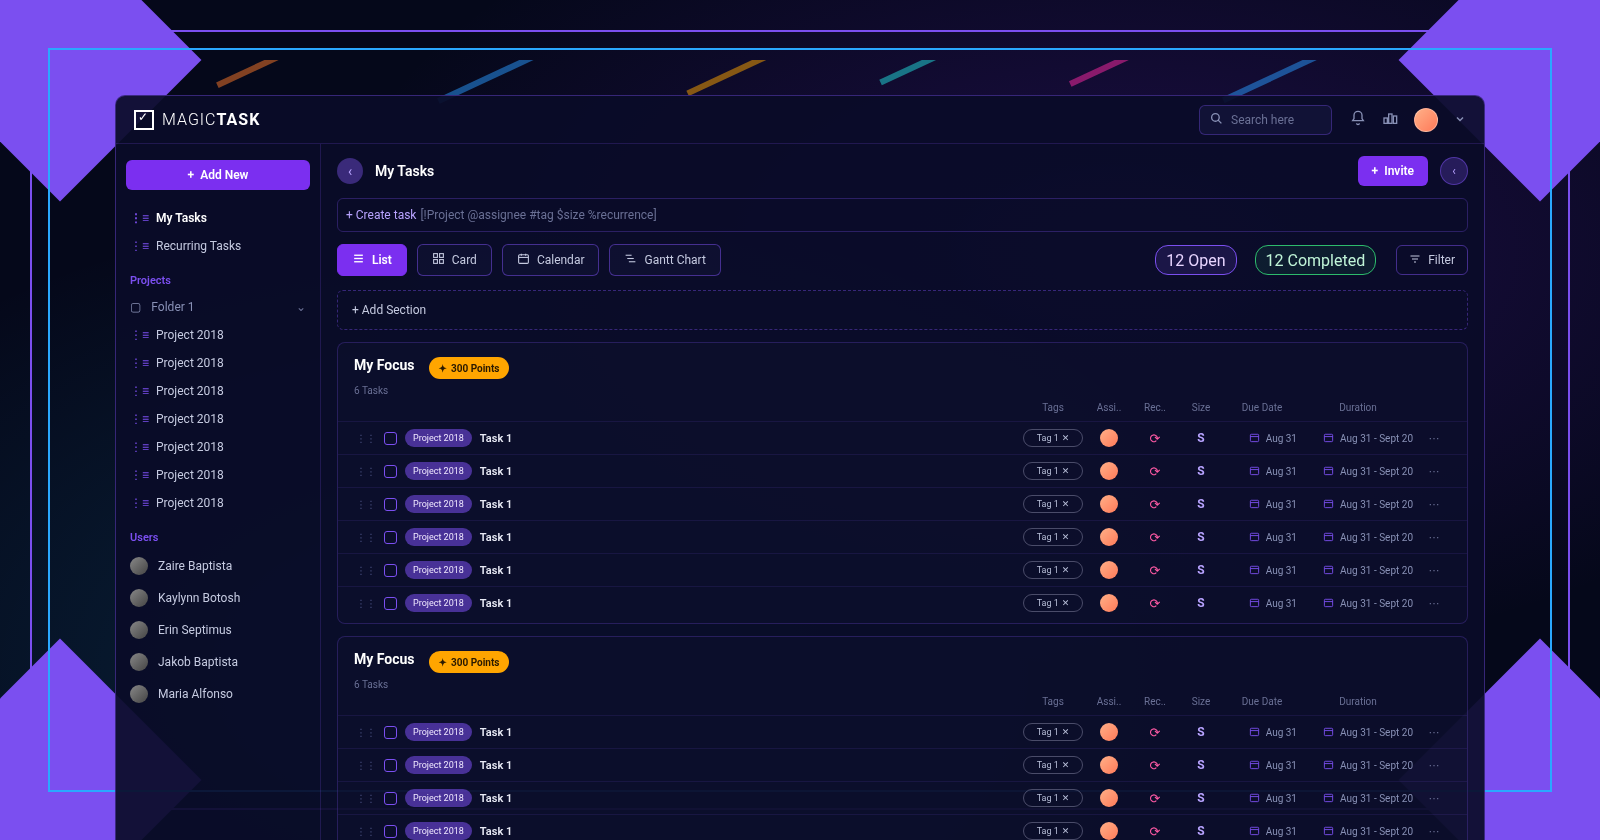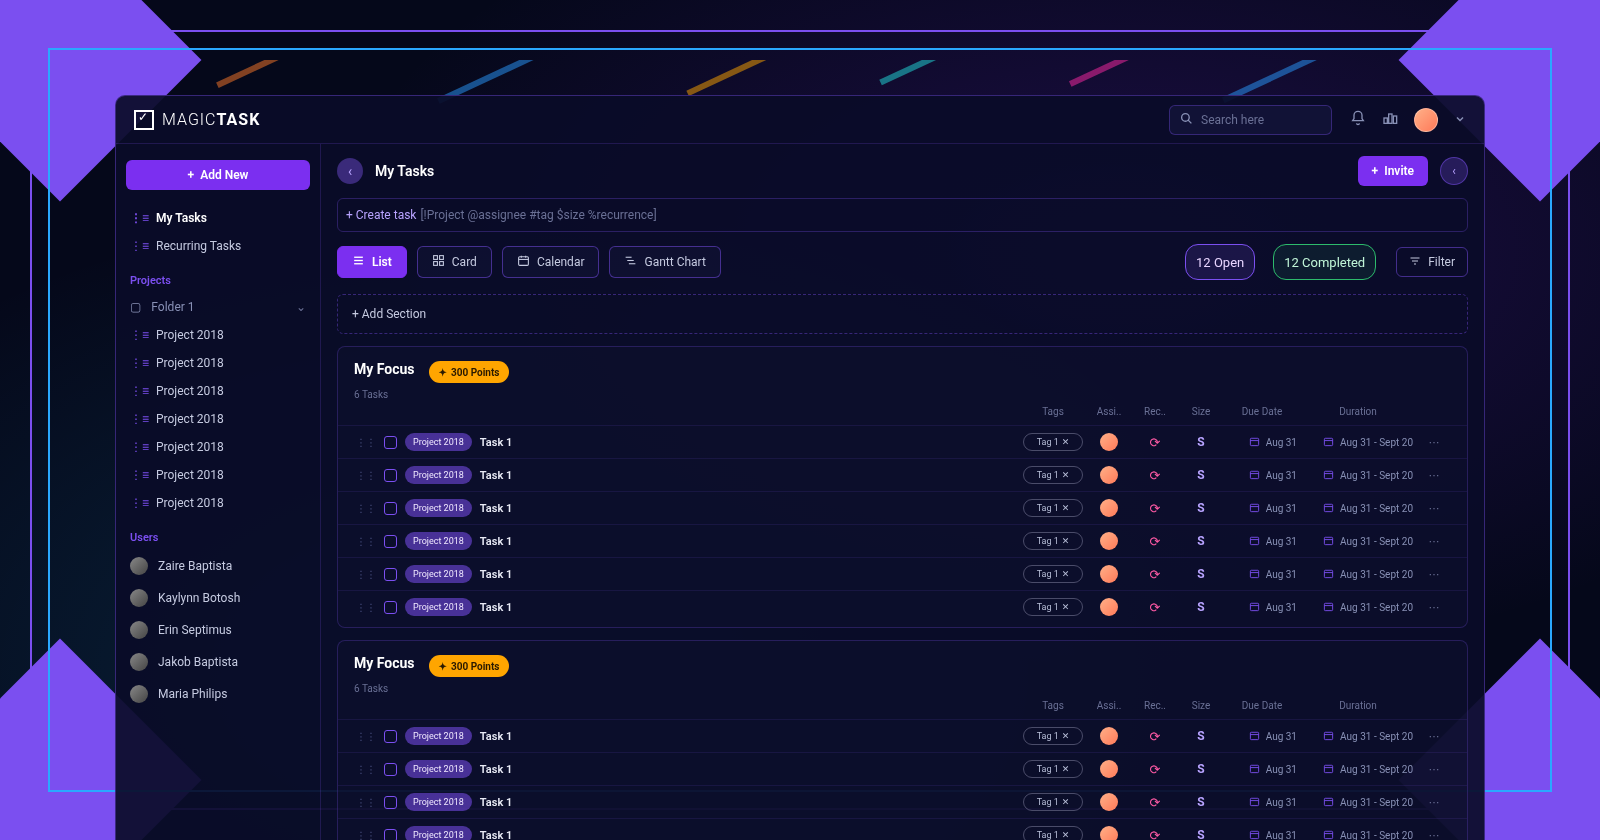--- a/index.html
+++ b/index.html
@@ -14,21 +14,21 @@
 .deco-stripes { position: absolute; inset: 60px 60px auto 60px; height: 250px; overflow: hidden; z-index: 2; opacity: 0.5; pointer-events: none; }
 .deco-stripes div { position: absolute; height: 6px; transform: rotate(-25deg); }
 .app-window { position: absolute; top: 95px; left: 115px; right: 115px; bottom: -20px; background: rgba(10,12,40,0.92); border: 1px solid rgba(123,79,240,0.4); border-radius: 10px 10px 0 0; z-index: 10; overflow: hidden; color: #fff; }
 .topbar { display: flex; align-items: center; height: 48px; padding: 0 18px; border-bottom: 1px solid rgba(123,79,240,0.2); }
 .logo { display: flex; align-items: center; gap: 8px; font-size: 16px; letter-spacing: 1px; }
 .logo-icon { width: 20px; height: 20px; border: 2px solid #fff; position: relative; }
 .logo-icon::after { content: '✓'; position: absolute; top: -2px; left: 2px; font-size: 12px; }
 .logo-thin { font-weight: 300; }
 .logo-bold { font-weight: 700; }
 .topbar-spacer { flex: 1; }
-.search-box { width: 163px; height: 30px; background: rgba(20,22,60,0.7); border: 1px solid rgba(123,79,240,0.35); border-radius: 6px; display: flex; align-items: center; padding: 0 10px; gap: 8px; color: #8890b5; font-size: 12px; }
+.search-box { width: 133px; height: 30px; background: rgba(20,22,60,0.7); border: 1px solid rgba(123,79,240,0.35); border-radius: 6px; display: flex; align-items: center; padding: 0 10px; gap: 8px; color: #8890b5; font-size: 12px; }
 .search-input { background: transparent; border: none; outline: none; color: #fff; font-size: 12px; flex: 1; width: 0; }
 .search-input::placeholder { color: #6a7095; }
 .topbar-icons { display: flex; align-items: center; gap: 16px; margin-left: 18px; }
 .icon-btn { color: #8890b5; cursor: pointer; }
 .avatar-sm { width: 24px; height: 24px; border-radius: 50%; background: linear-gradient(135deg,#ffb088,#ff7a59); border: 1px solid rgba(255,255,255,0.3); }
 .body { display: flex; height: calc(100% - 48px); }
 .sidebar { width: 205px; border-right: 1px solid rgba(123,79,240,0.2); padding: 12px 0; overflow-y: auto; }
 .ws-row { display: flex; align-items: center; padding: 2px 14px 12px; gap: 10px; }
 .ws-icon { width: 26px; height: 26px; border-radius: 50%; background: linear-gradient(135deg,#e83e8c,#7b4ff0,#2aa8ff); }
 .ws-name { font-size: 15px; font-weight: 600; flex: 1; }
@@ -47,21 +47,21 @@
 .back-circle { width: 26px; height: 26px; border-radius: 50%; background: #3a2a7a; display: flex; align-items: center; justify-content: center; color: #b8a3ff; cursor: pointer; font-size: 14px; }
 .page-title { font-size: 14px; font-weight: 600; flex: 1; }
 .invite-btn { height: 30px; padding: 0 14px; background: #7b2ff0; border-radius: 6px; display: flex; align-items: center; gap: 6px; font-size: 12px; font-weight: 600; cursor: pointer; }
 .collapse-btn { width: 28px; height: 28px; border-radius: 50%; background: rgba(123,79,240,0.25); border: 1px solid rgba(123,79,240,0.5); display: flex; align-items: center; justify-content: center; color: #b8a3ff; cursor: pointer; font-size: 12px; }
 .create-row { margin: 0 16px 12px; height: 34px; border: 1px solid rgba(123,79,240,0.3); border-radius: 6px; display: flex; align-items: center; padding: 0 8px; font-size: 12px; color: #6a7095; }
 .create-row .plus-txt { color: #b8a3ff; margin-right: 4px; }
 .view-tabs { display: flex; align-items: center; gap: 10px; padding: 0 16px 14px; }
 .tab { height: 32px; padding: 0 14px; border: 1px solid rgba(123,79,240,0.5); border-radius: 6px; display: flex; align-items: center; gap: 7px; font-size: 12px; color: #c5cae0; cursor: pointer; background: rgba(20,22,60,0.4); }
 .tab.active { background: #7b2ff0; border-color: #7b2ff0; color: #fff; font-weight: 600; }
 .view-tabs-spacer { flex: 1; }
-.pill { height: 36px; padding: 1px 10px; border-radius: 13px; font-size: 13px; display: flex; align-items: center; cursor: pointer; }
+.pill { height: 30px; padding: 1px 10px; border-radius: 13px; font-size: 16px; display: flex; align-items: center; cursor: pointer; }
 .pill.open { border: 1px solid #7b4ff0; color: #e8d5ff; background: rgba(123,79,240,0.15); }
 .pill.complete { border: 1px solid #2dbb6c; color: #c0f5d8; background: rgba(45,187,108,0.1); }
 .filter-btn { height: 30px; padding: 0 12px; border: 1px solid rgba(123,79,240,0.5); border-radius: 6px; display: flex; align-items: center; gap: 7px; font-size: 12px; color: #c5cae0; cursor: pointer; }
 .add-section { margin: 0 16px 12px; height: 40px; border: 1px dashed rgba(123,79,240,0.4); border-radius: 6px; display: flex; align-items: center; padding: 0 14px; font-size: 12px; color: #c5cae0; cursor: pointer; text-align: right; }
 .section-card { margin: 0 16px 12px; border: 1px solid rgba(123,79,240,0.25); border-radius: 8px; padding: 14px 0 4px; background: rgba(15,18,48,0.4); }
 .section-head { display: flex; align-items: flex-start; gap: 14px; padding: 0 16px 6px; }
 .section-title { font-size: 14px; font-weight: 700; }
 .points-pill { height: 22px; padding: 0 10px; background: #ffa500; border-radius: 11px; font-size: 10px; font-weight: 700; color: #2a1a00; display: flex; align-items: center; gap: 4px; }
 .task-count { font-size: 10px; color: #6a7095; padding: 0 16px 6px; }
 .col-headers { display: grid; grid-template-columns: 1fr 60px 40px 40px 40px 70px 110px 30px; gap: 6px; padding: 0 18px 8px; font-size: 10px; color: #6a7095; text-align: center; }
@@ -206,21 +206,21 @@
           <div class="user-row">
             <span class="user-av"></span>
             <span>Erin Septimus</span>
           </div>
           <div class="user-row">
             <span class="user-av"></span>
             <span>Jakob Baptista</span>
           </div>
           <div class="user-row">
             <span class="user-av"></span>
-            <span>Maria Philips</span>
+            <span>Maria Alfonso</span>
           </div>
         </div>
     </div>
 
     <div class="main">
       <div class="main-header">
         <div class="back-circle">‹</div>
         <div class="page-title">My Tasks</div>
         <div class="invite-btn">
           <span>+</span>

